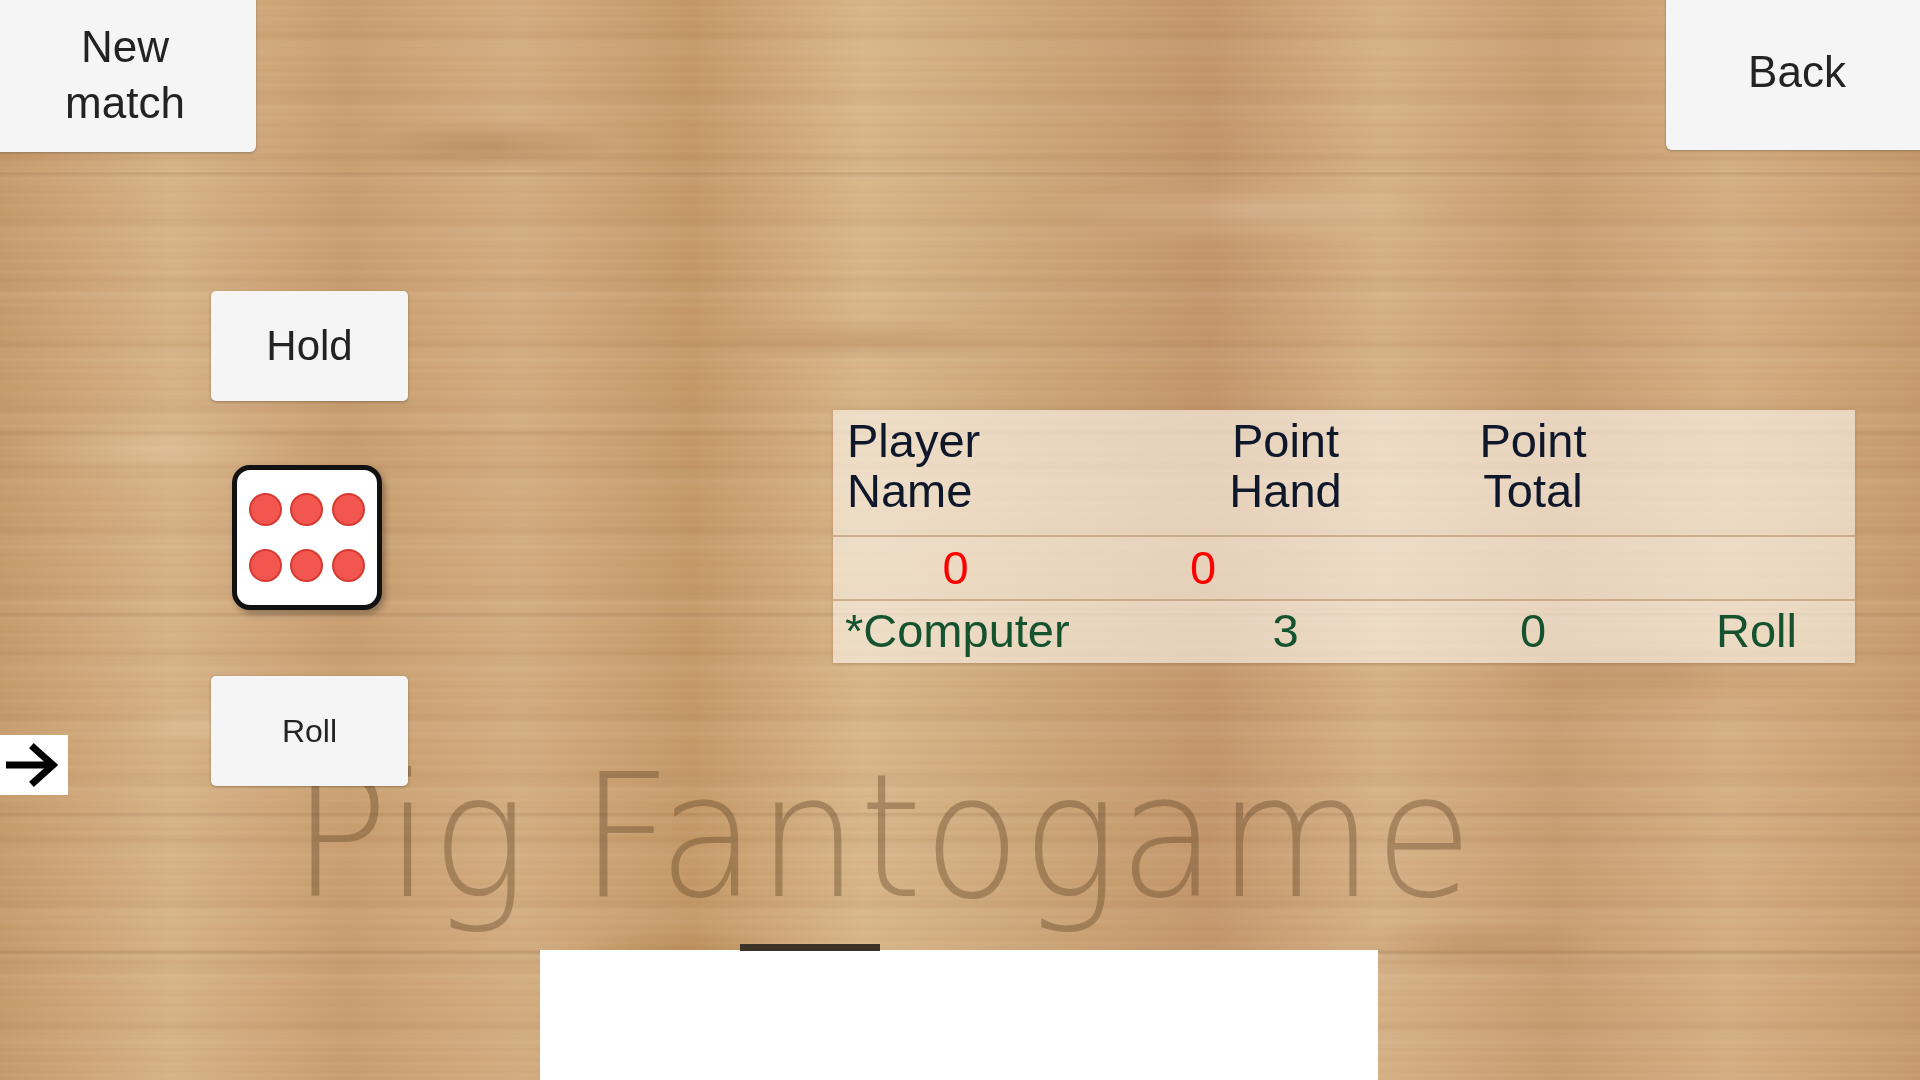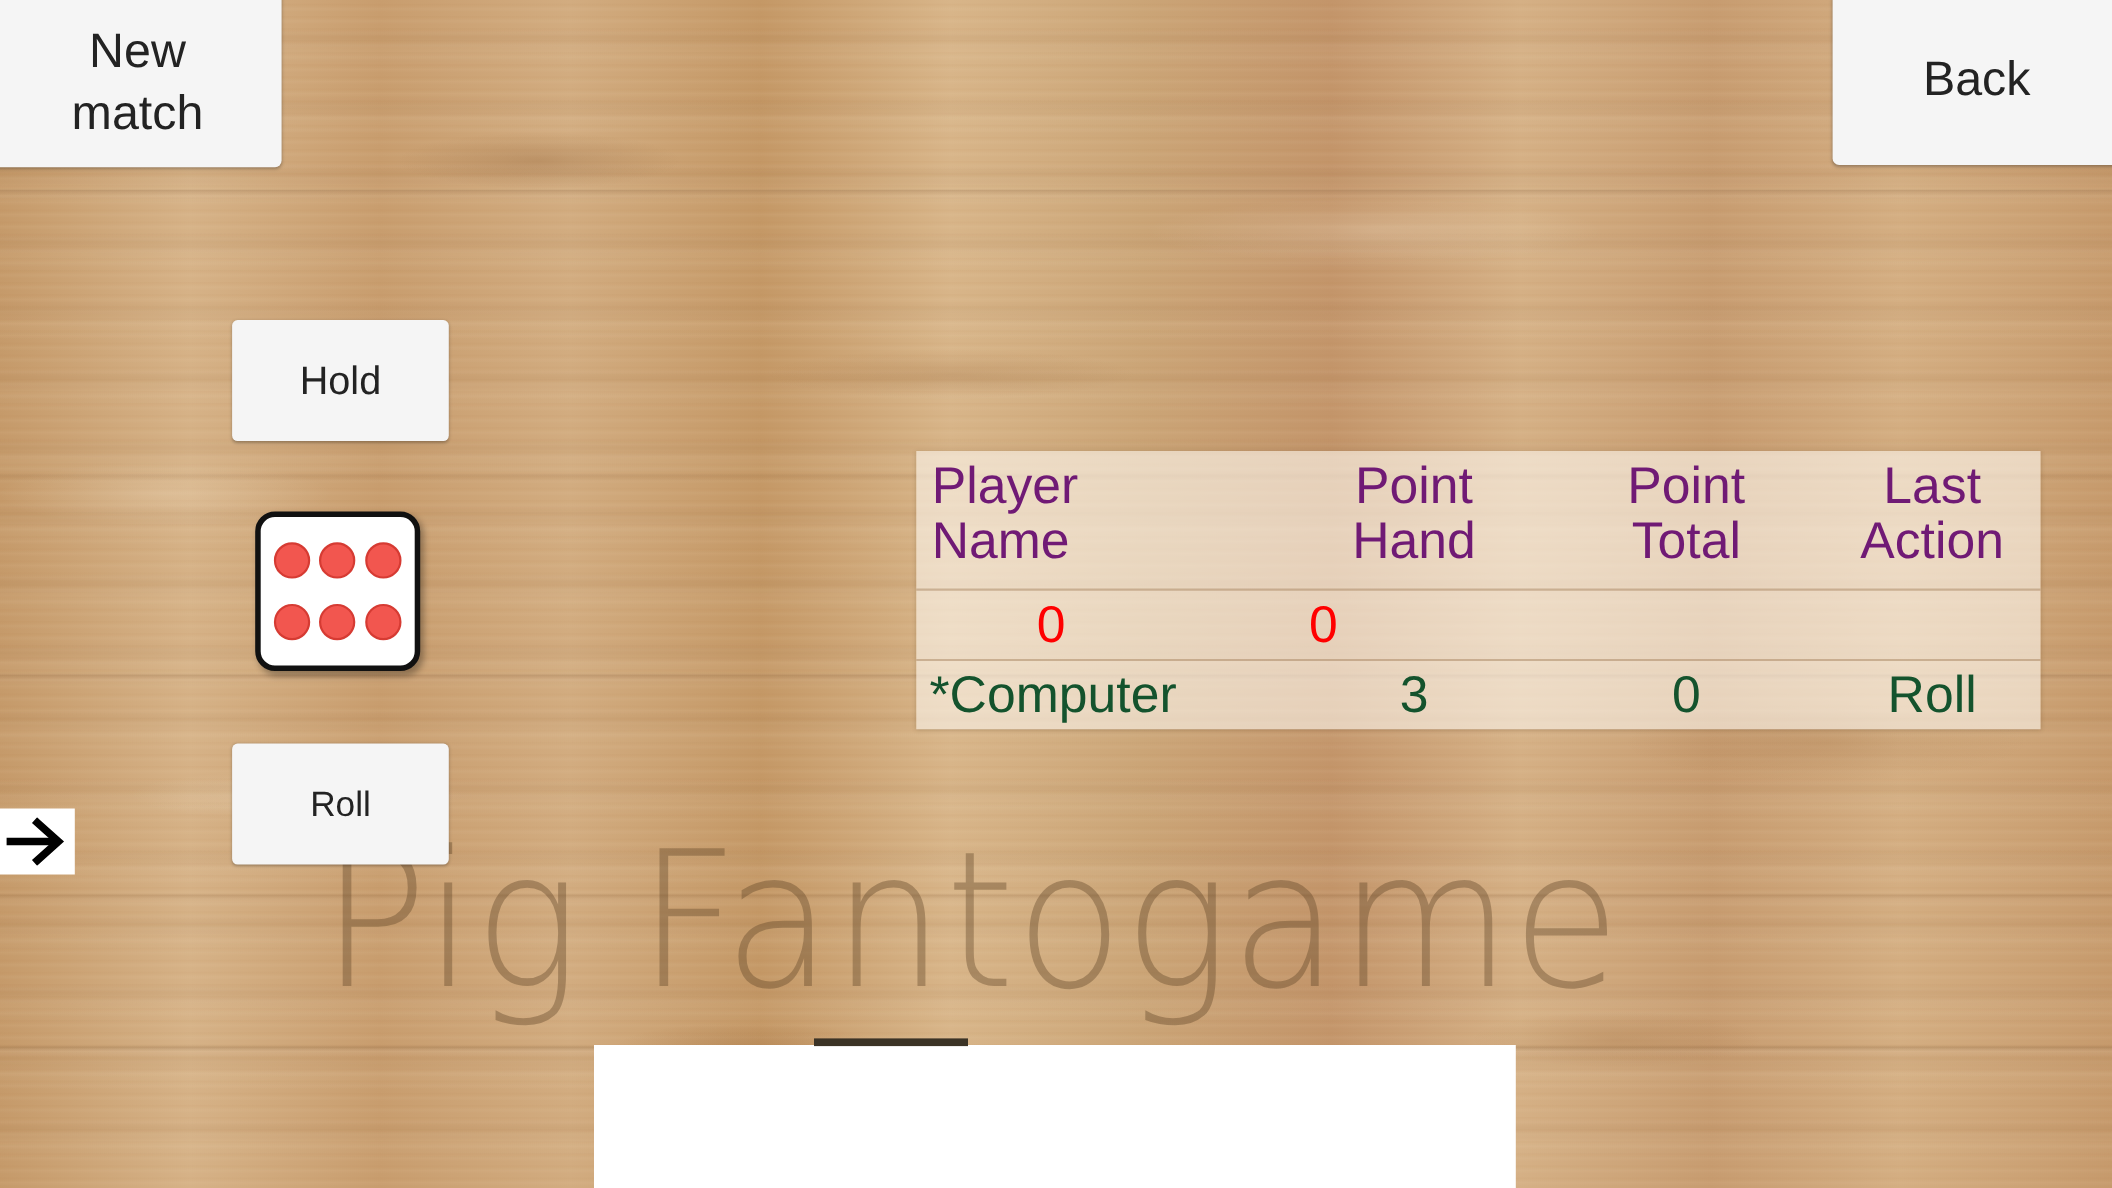--- a/index.html
+++ b/index.html
@@ -161,21 +161,21 @@
     border-radius: 6px 0 0 6px;
     font-size: 44px;
   }
 
   #btn-hold {
     left: 211px;
     top: 291px;
     width: 197px;
     height: 110px;
     border-radius: 5px;
-    font-size: 36px;
+    font-size: 42px;
   }
 
   #btn-roll {
     left: 211px;
     top: 676px;
     width: 197px;
     height: 110px;
     border-radius: 5px;
     font-size: 32px;
   }
@@ -250,21 +250,21 @@
     border-bottom: 2px solid rgba(150,110,70,0.40);
   }
   .st-body {
     height: 62px;
   }
   .st-body + .st-body {
     border-top: 2px solid rgba(150,110,70,0.40);
   }
   .st-cell {
     font-size: 47px;
-    color: #701a75;
+    color: #0f172a;
     line-height: 1.06;
     box-sizing: border-box;
   }
   .col-name   { width: 330px; padding-left: 12px; text-align: left; }
   .col-hand   { width: 245px; text-align: center; }
   .col-total  { width: 250px; text-align: center; }
   .col-action { width: 197px; text-align: center; }
   .st-head .st-cell {
     white-space: pre-line;
     text-align: center;
@@ -337,22 +337,20 @@
 
   <div id="score-table">
 
     <div class="st-row st-head">
       <div class="st-cell col-name">Player
 Name</div>
       <div class="st-cell col-hand">Point
 Hand</div>
       <div class="st-cell col-total">Point
 Total</div>
-      <div class="st-cell col-action">Last
-Action</div>
     </div>
 
     <div class="st-row st-body row-user">
       <div class="st-cell col-hand">0</div>
       <div class="st-cell col-total">0</div>
       <div class="st-cell col-action"></div>
     </div>
 
     <div class="st-row st-body row-computer">
       <div class="st-cell col-name">*Computer</div>

